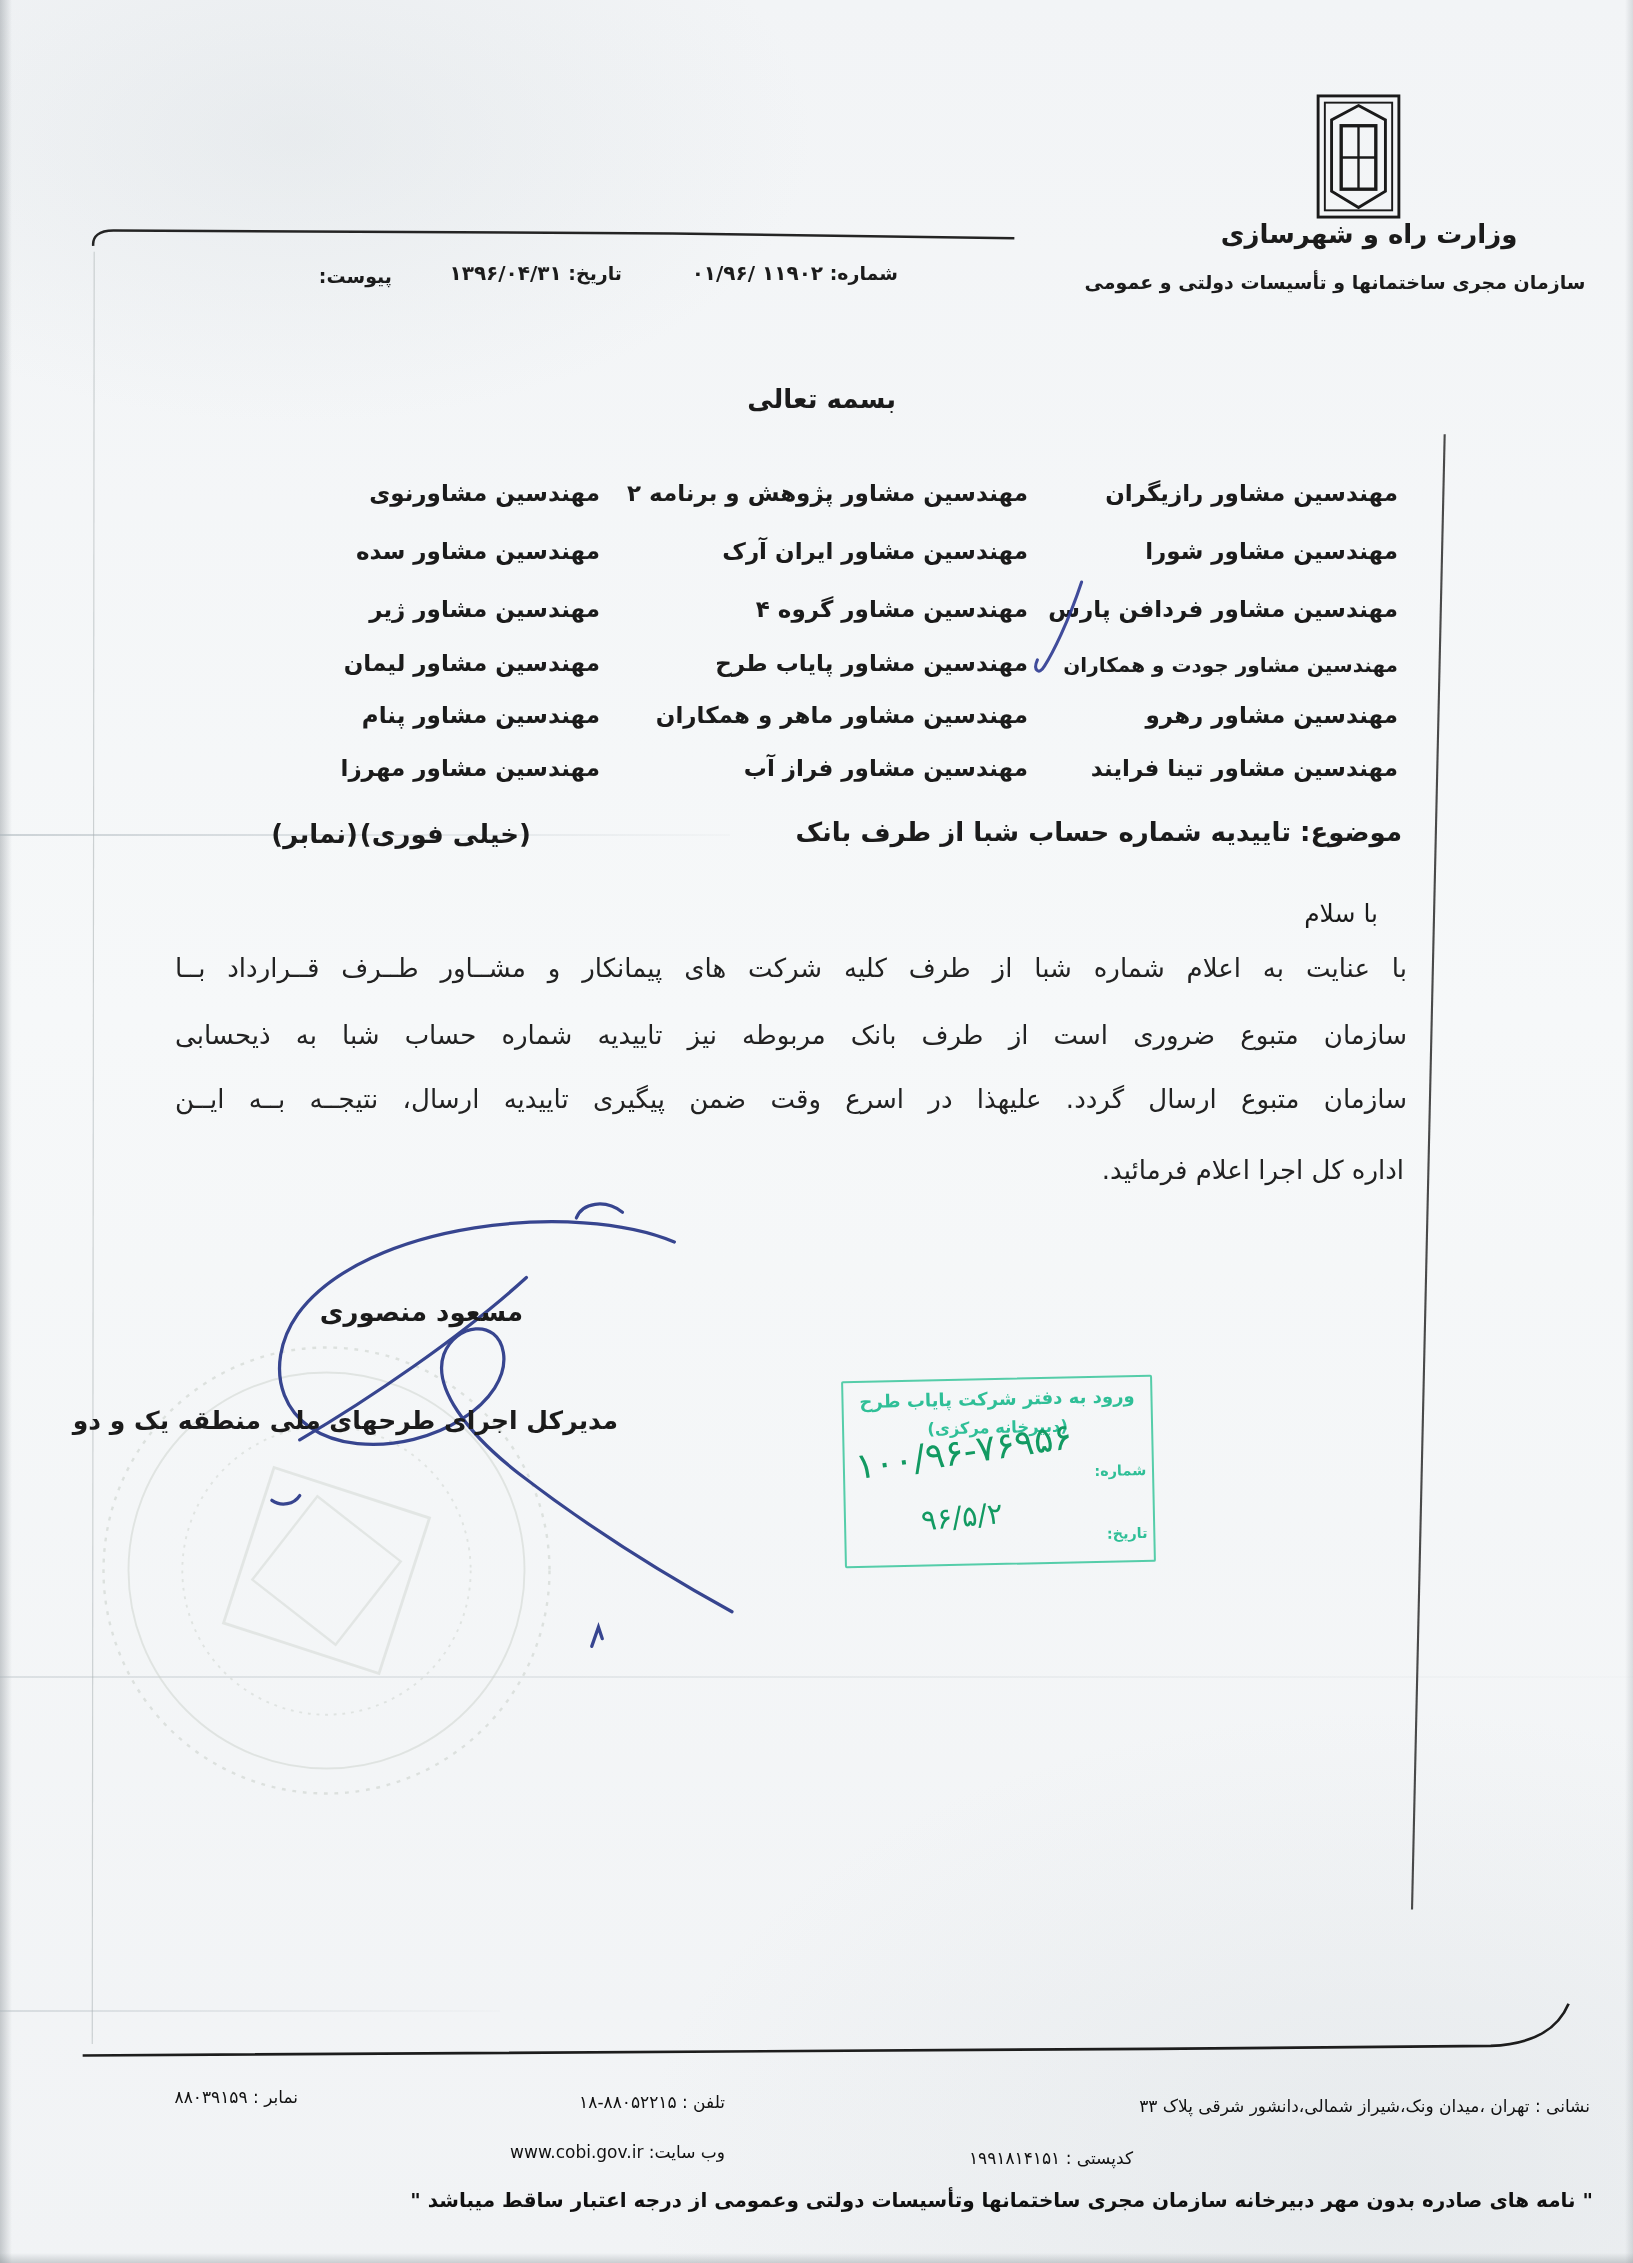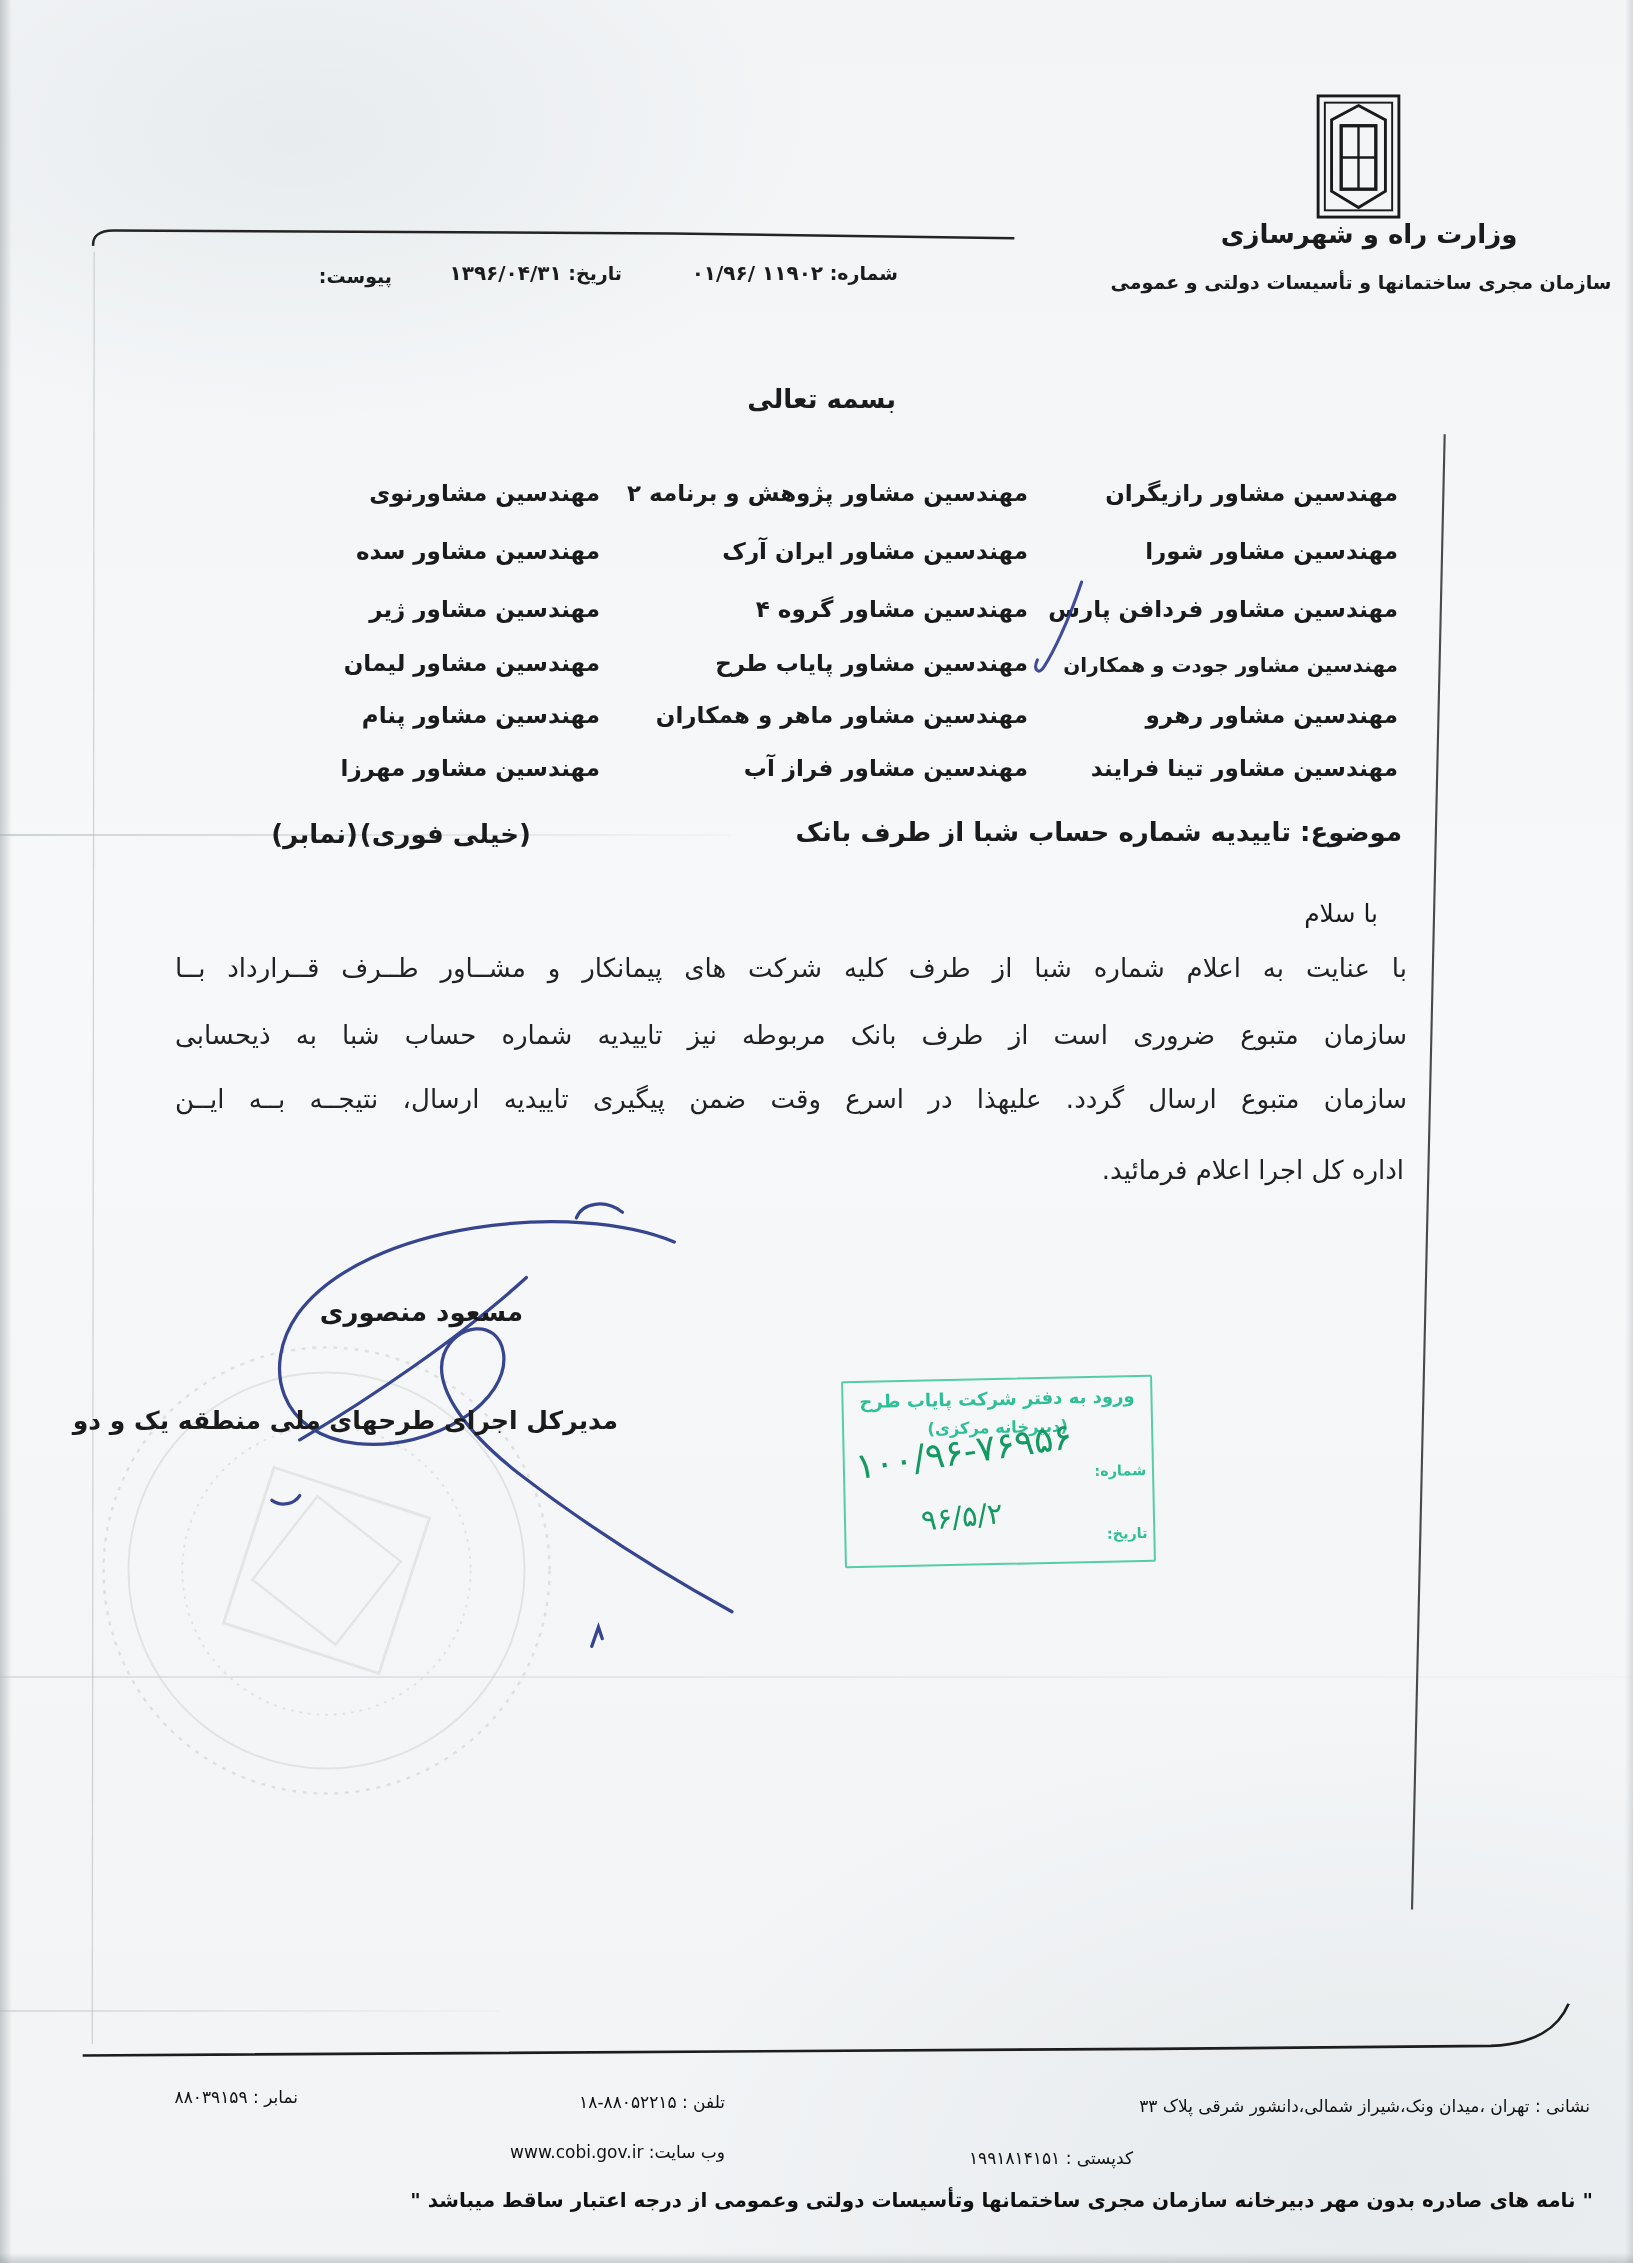--- a/index.html
+++ b/index.html
@@ -68,21 +68,21 @@
   <svg class="overlay" style="left:1316px;top:94px;" width="85" height="125" viewBox="0 0 88 130">
     <rect x="2" y="2" width="84" height="126" fill="none" stroke="#1a1a1a" stroke-width="3"></rect>
     <rect x="9" y="9" width="70" height="112" fill="none" stroke="#1a1a1a" stroke-width="2"></rect>
     <polygon points="44,12 72,27 72,101 44,118 16,101 16,27" fill="none" stroke="#1a1a1a" stroke-width="3"></polygon>
     <rect x="26" y="33" width="36" height="66" fill="none" stroke="#1a1a1a" stroke-width="3.5"></rect>
     <line x1="44" y1="33" x2="44" y2="99" stroke="#1a1a1a" stroke-width="2.5"></line>
     <line x1="26" y1="66" x2="62" y2="66" stroke="#1a1a1a" stroke-width="2.5"></line>
   </svg>
 
   <div class="t h1" style="left:1201px;top:219px;width:336px;text-align:center;">وزارت راه و شهرسازی</div>
-  <div class="t h2" style="left:1092px;top:271px;width:538px;text-align:center;">سازمان مجری ساختمانها و تأسیسات دولتی و عمومی</div>
+  <div class="t h2" style="left:1066px;top:271px;width:538px;text-align:center;">سازمان مجری ساختمانها و تأسیسات دولتی و عمومی</div>
 
   <svg class="overlay" width="1633" height="2263" viewBox="0 0 1700 2356">
     <path d="M 97 256 C 96 246 103 240 118 240 L 700 243 L 1056 248" fill="none" stroke="#242424" stroke-width="2.6"></path>
     <path d="M 1504 452 L 1470 1988" fill="none" stroke="#2a2a2a" stroke-width="2.2" opacity="0.85"></path>
     <path d="M 98 262 L 96 2128" fill="none" stroke="#aab0b3" stroke-width="1.2" opacity="0.55"></path>
     <path d="M 86 2140 L 1200 2133 L 1552 2130 C 1598 2128 1622 2112 1633 2086" fill="none" stroke="#1d1d1d" stroke-width="2.8"></path>
   </svg>
 
   <div class="t field" style="right:735px;top:261px;">
     <span>شماره:</span>

